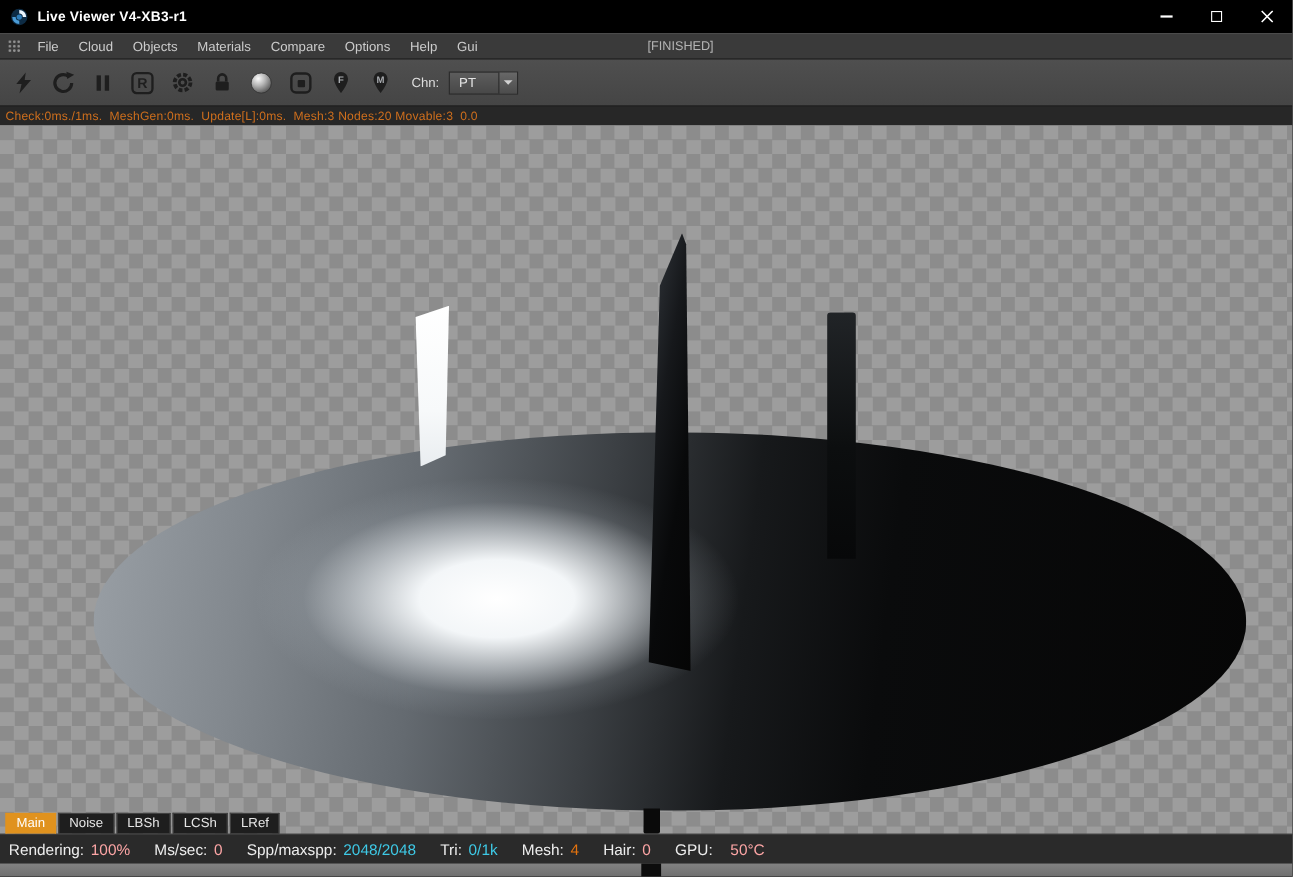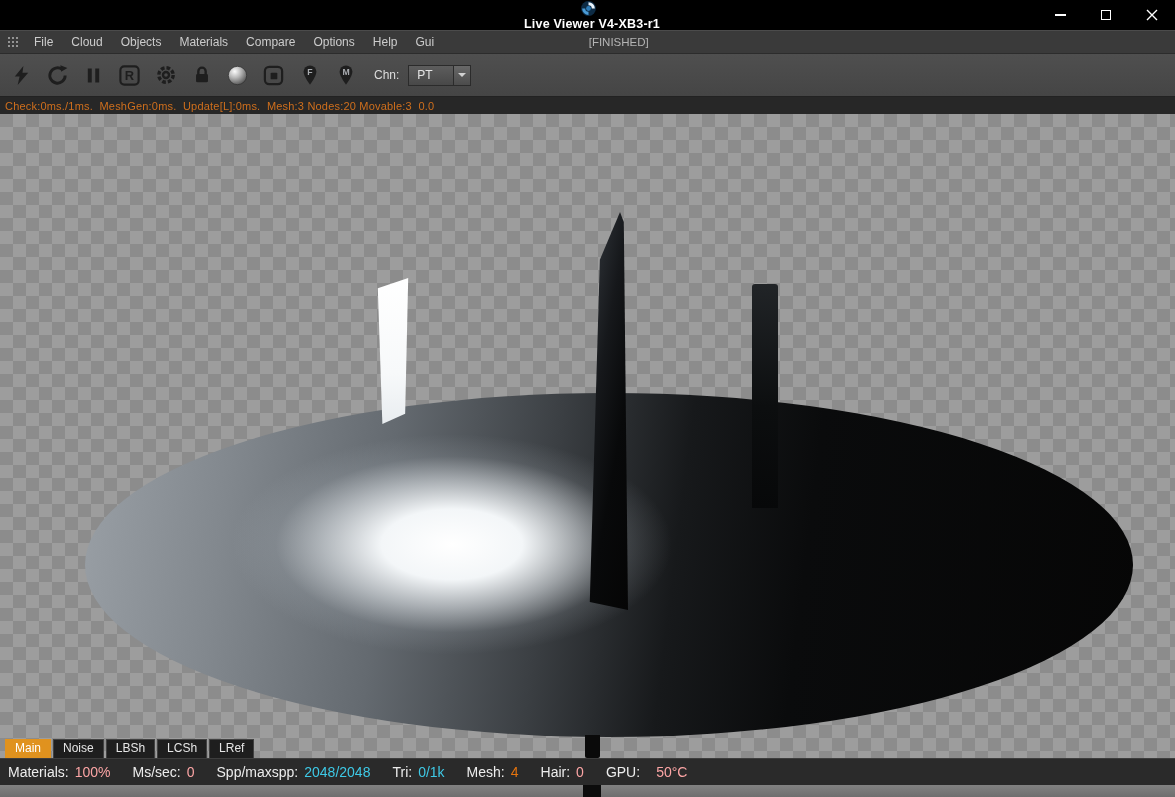--- a/index.html
+++ b/index.html
@@ -1,20 +1,20 @@
 <!DOCTYPE html>
 <html><head>
 <meta charset="utf-8">
 <style>
   * { margin:0; padding:0; box-sizing:border-box; }
   body { background:#222; font-family:"Liberation Sans", sans-serif; }
   .app { position:relative; width:1175px; height:797px; background:#1c1c1c; overflow:hidden; user-select:none; }
 
   
-  .titlebar { position:absolute; left:0; top:0; width:100%; height:30px; background:#000; display:flex; align-items:center; padding-left:9px;flex-direction:column; }
+  .titlebar { position:absolute; left:0; top:0; width:100%; height:30px; background:#000; display:flex; align-items:center; padding-left:9px; }
   .logo { width:17px; height:17px; margin-right:8px; display:flex; }
   .title { color:#ffffff; font-size:12.5px; font-weight:700; letter-spacing:.2px; }
   .win-controls { position:absolute; right:0; top:0; height:30px; display:flex; }
   .wbtn { width:46px; height:30px; display:flex; align-items:center; justify-content:center; }
   .min-glyph { width:11px; height:2px; background:#fff; display:block; }
   .max-glyph { width:10px; height:10px; border:1.4px solid #fff; display:block; }
 
   
   .menubar { position:absolute; left:0; top:30px; width:100%; height:23px; background:#3a3a3a; border-top:1px solid #4b4b4b; display:flex; align-items:center; padding-left:7px; }
   .grip { width:12px; height:12px; margin:0 6px 0 0; background-image:radial-gradient(#949494 1px, transparent 1.3px); background-size:4px 4px; }
@@ -206,21 +206,21 @@
       <div class="tab active">Main</div>
       <div class="tab">Noise</div>
       <div class="tab">LBSh</div>
       <div class="tab">LCSh</div>
       <div class="tab">LRef</div>
     </div>
   </div>
 
   <div class="statusbar">
     <span class="group">
-      <span class="lbl">Materials:</span>
+      <span class="lbl">Rendering:</span>
       <span class="val green">100%</span>
     </span>
     <span class="group">
       <span class="lbl">Ms/sec:</span>
       <span class="val green">0</span>
     </span>
     <span class="group">
       <span class="lbl">Spp/maxspp:</span>
       <span class="val cyan">2048/2048</span>
     </span>

